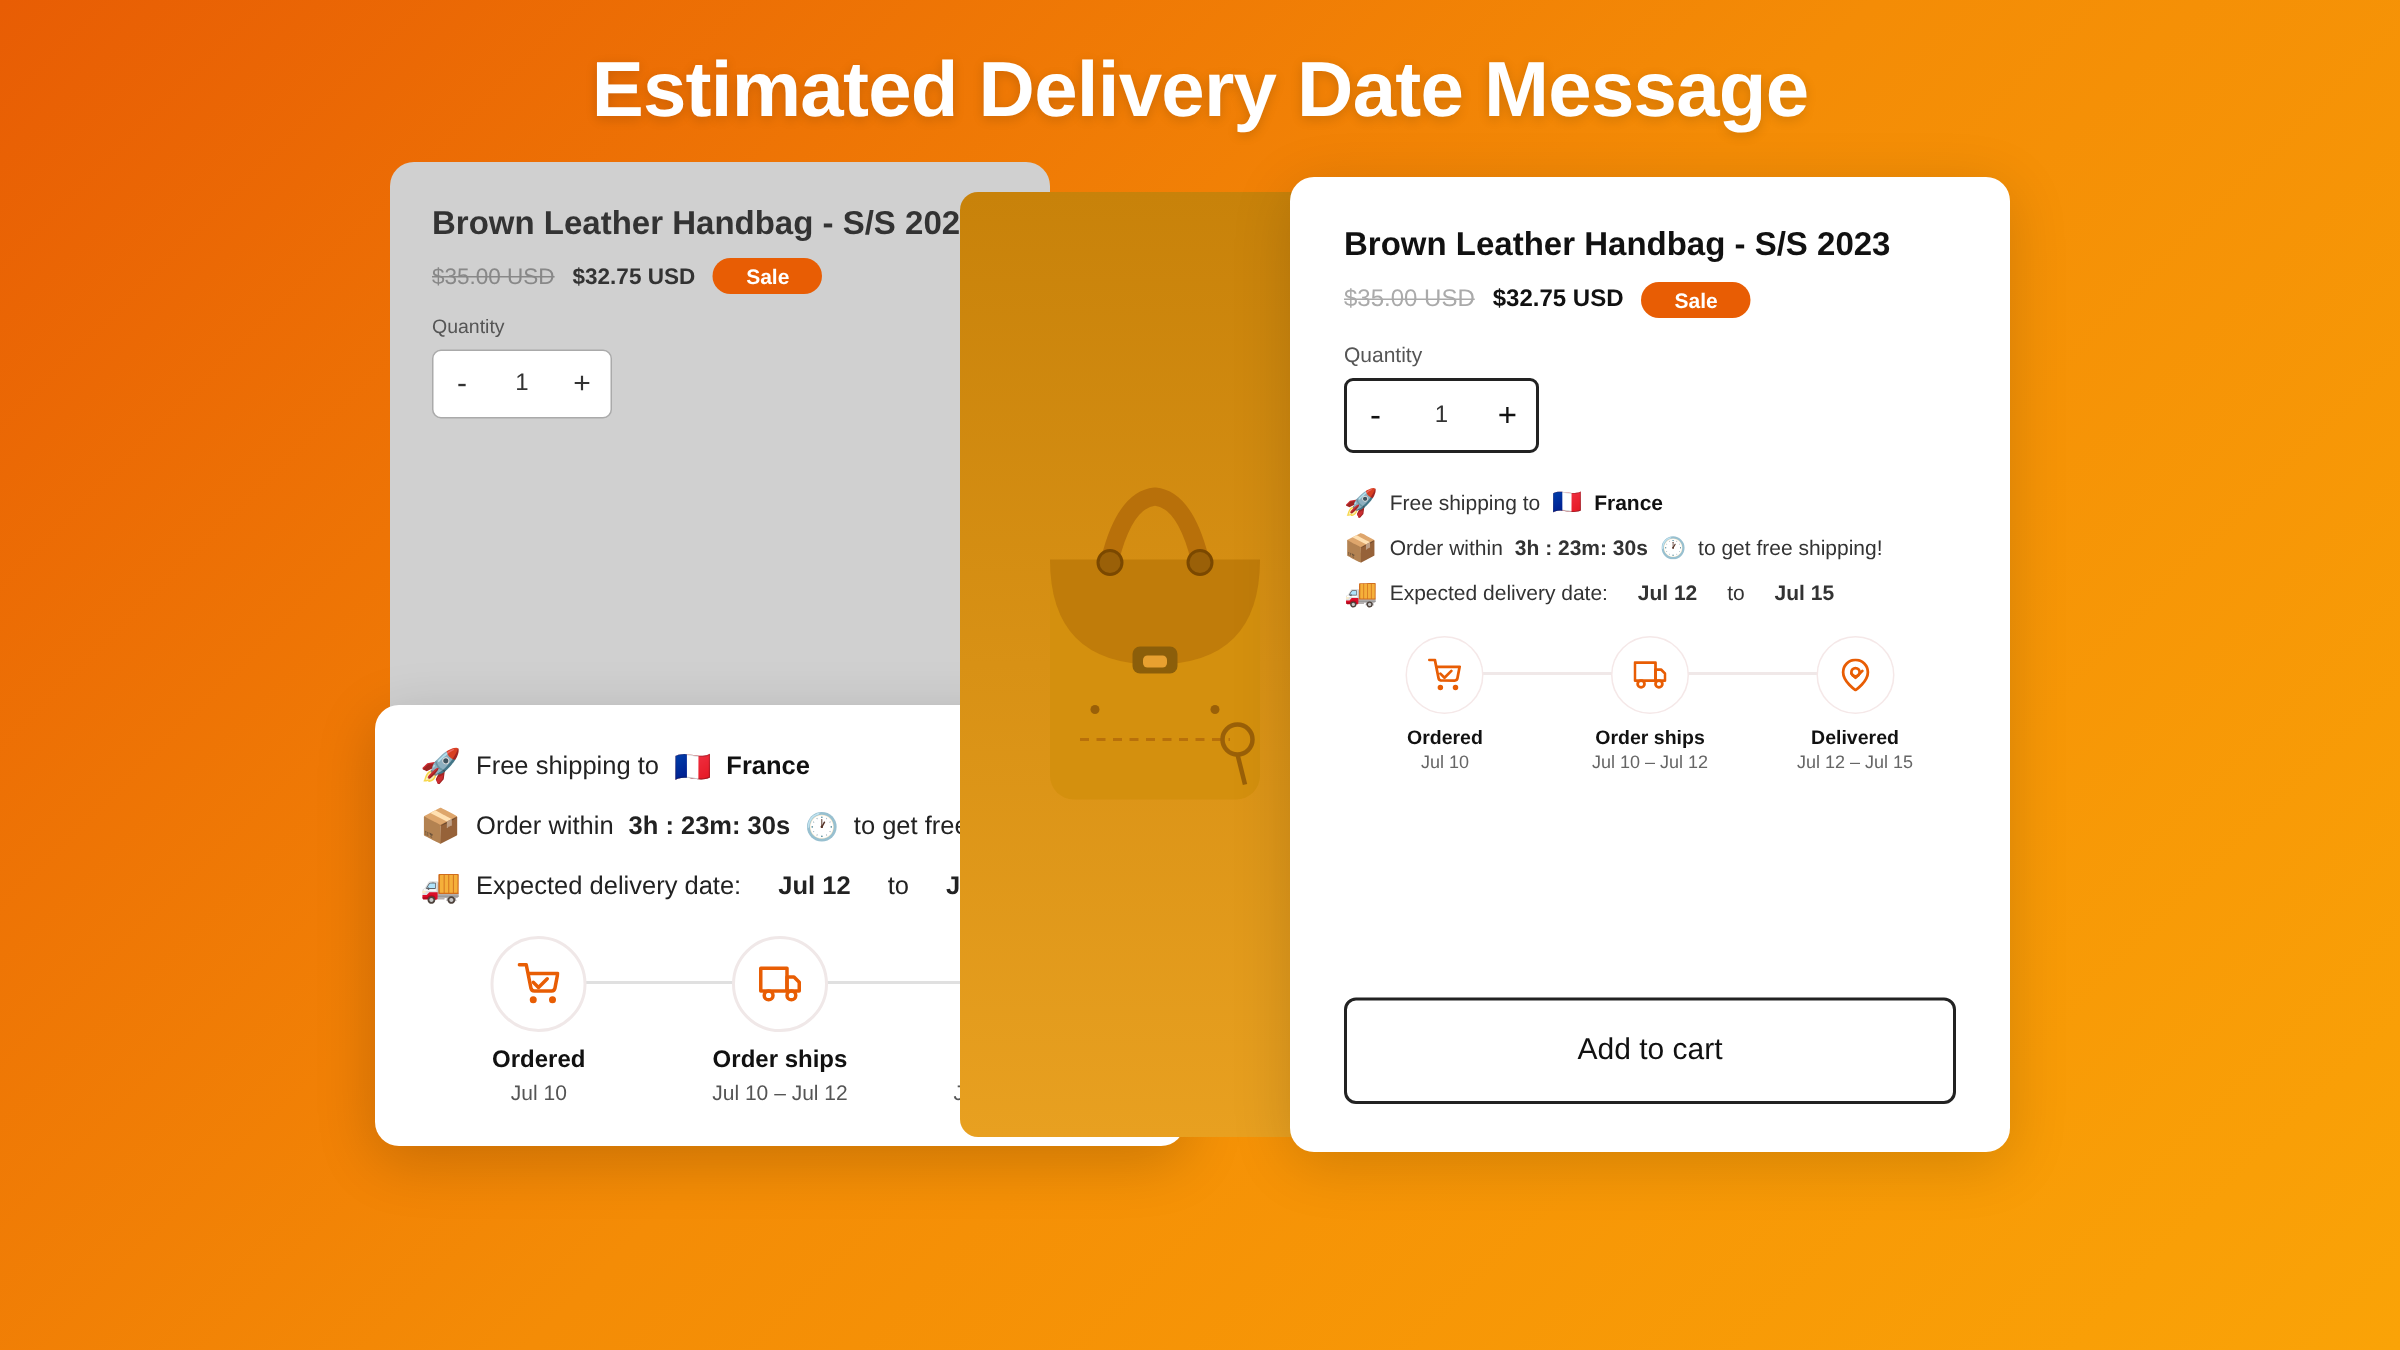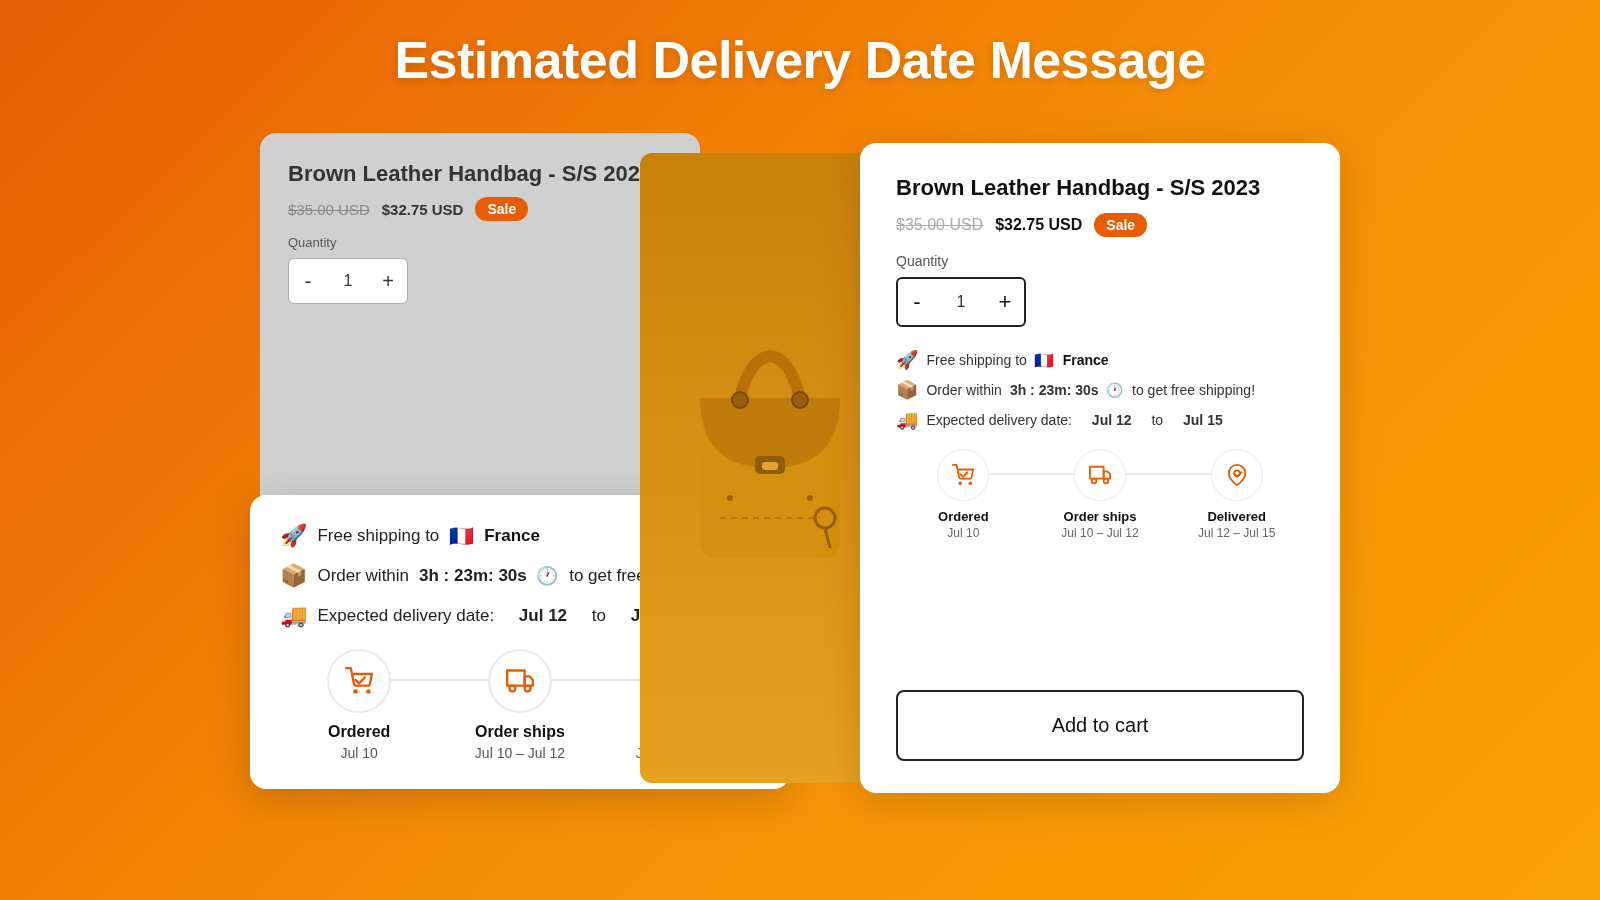--- a/index.html
+++ b/index.html
@@ -14,21 +14,21 @@
       align-items: center;
       justify-content: flex-start;
       overflow: hidden;
     }
 
     .page-title {
       color: white;
       font-size: 52px;
       font-weight: 900;
       margin-top: 30px;
-      margin-bottom: 43px;
+      margin-bottom: 18px;
       text-shadow: 0 2px 8px rgba(0,0,0,0.15);
       letter-spacing: -0.5px;
     }
 
     .cards-container {
       display: flex;
       align-items: flex-start;
       justify-content: center;
       width: 100%;
       gap: 0;
@@ -75,21 +75,21 @@
 
     .card-left .price-sale {
       font-size: 15px;
       color: #333;
       font-weight: 600;
     }
 
     .sale-badge {
       background: #e85d04;
       color: white;
-      padding: 4px 12px;
+      padding: 4px 22px;
       border-radius: 20px;
       font-size: 14px;
       font-weight: 700;
     }
 
     .quantity-label {
       font-size: 13px;
       color: #555;
       margin-bottom: 8px;
     }

